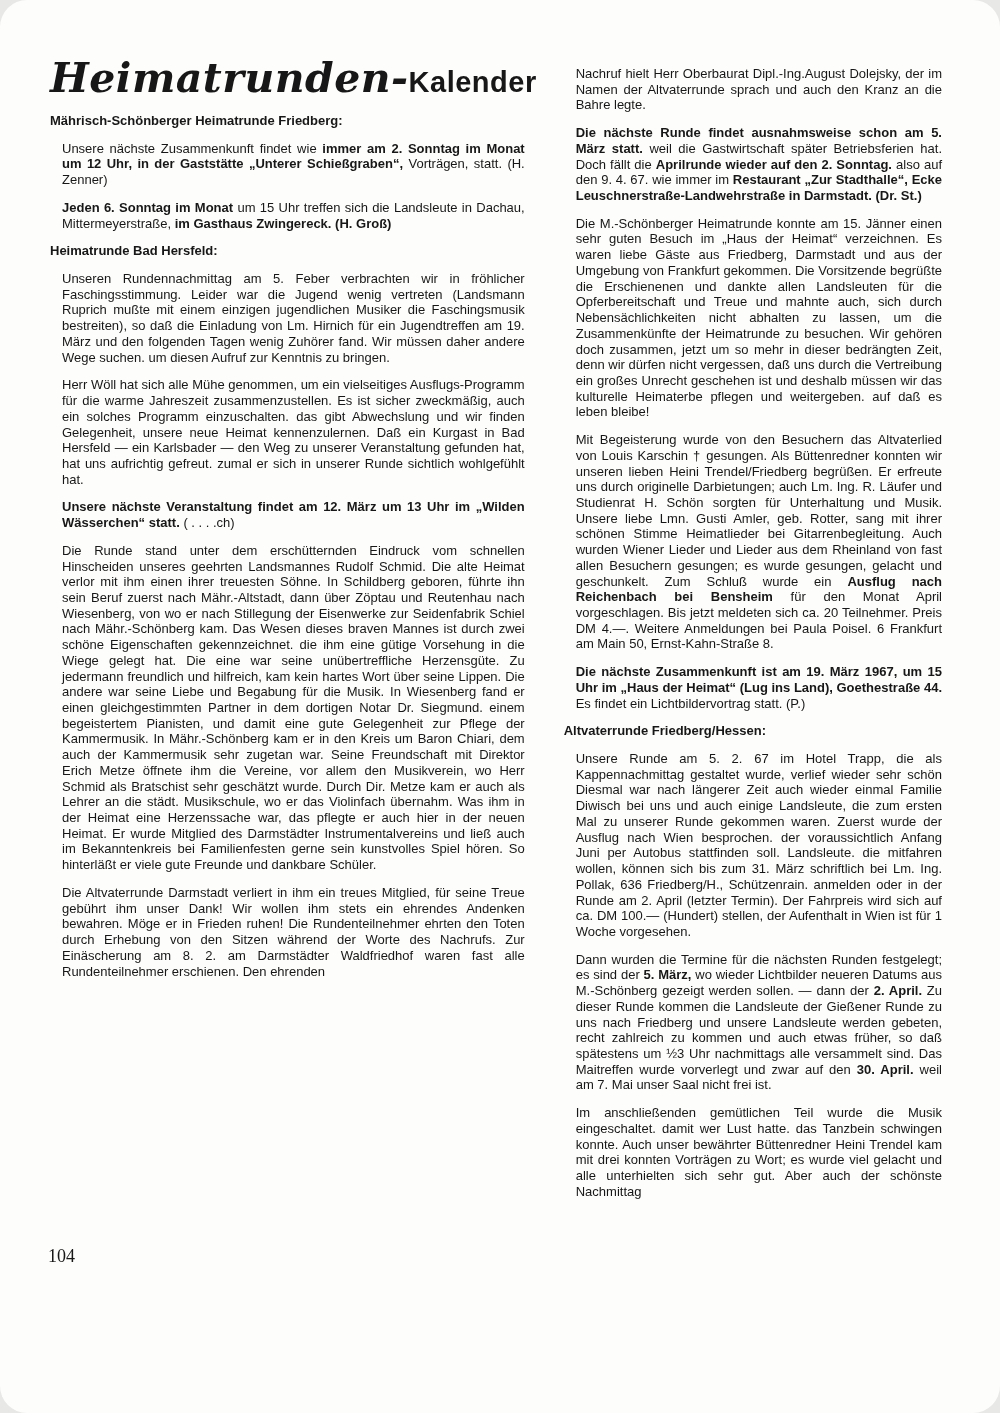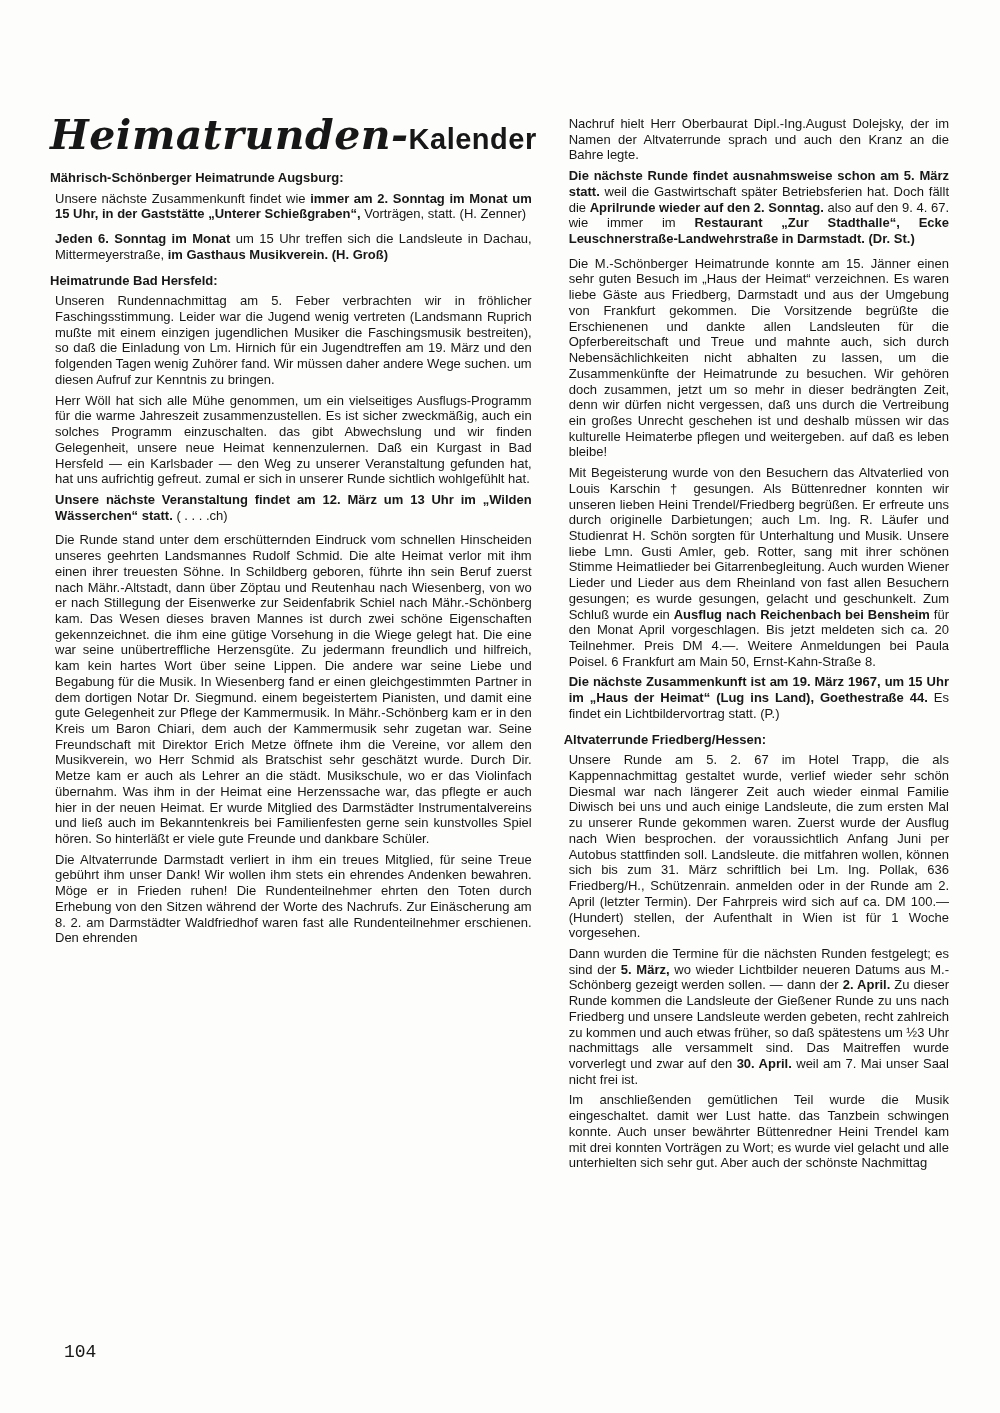--- a/index.html
+++ b/index.html
@@ -3,24 +3,25 @@
 <meta charset="utf-8">
 <style>
   html, body { margin: 0; padding: 0; background: #e8e8e6; }
   .page {
     position: relative;
     width: 1000px;
     height: 1413px;
     margin: 0 auto;
     background: #fdfdfb;
     box-sizing: border-box;
-    padding: 111px 46px 0 50px;
+    padding: 54px 46px 0 50px;
     color: #171717;
     font-family: "Liberation Sans", "DejaVu Sans", sans-serif;
     overflow: hidden;
+    border-radius: 27px;
   }
   .columns { display: flex; gap: 27px; align-items: flex-start; }
   .column {
     flex: 1 1 0;
     font-size: 13px;
     line-height: 1.21;
     text-align: justify;
     hyphens: auto;
     -webkit-hyphens: auto;
   }
@@ -39,45 +40,44 @@
     letter-spacing: 0.5px;
   }
   .section { margin: 0 0 9px 0; }
   .sec-heading {
     font-size: 13px;
     font-weight: bold;
     margin: 10px 0 2px 0;
     text-align: left;
   }
   .section:first-child .sec-heading { margin-top: 0; }
-  .para { margin: 5px; }
+  .para { margin: 12px; }
   .run.bold { font-weight: bold; }
   .page-number {
     position: absolute;
     left: 48px;
-    top: 1342px;
+    top: 1246px;
     font-size: 18px;
-    font-family: Liberation Mono, monospace;
-    margin-left: 16px;
+    font-family: Liberation Serif, serif;
   }
 </style>
 </head>
 <body>
 
 <div class="page">
   <div class="columns">
     <div class="column">
       <h1 class="masthead"><span class="script">Heimatrunden-</span><span class="boldpart">Kalender</span></h1>
       <div id="left-sections">
           <section class="section">
-            <h2 class="sec-heading">Mährisch-Schönberger Heimatrunde Augsburg:</h2>
-            <p class="para"><span class="run">Unsere nächste Zusammenkunft findet wie </span><span class="run bold">immer am 2. Sonntag im Monat um 15 Uhr, in der Gaststätte „Unterer Schießgraben“,</span><span class="run"> Vorträgen, statt. (H. Zenner)</span></p>
+            <h2 class="sec-heading">Mährisch-Schönberger Heimatrunde Friedberg:</h2>
+            <p class="para"><span class="run">Unsere nächste Zusammenkunft findet wie </span><span class="run bold">immer am 2. Sonntag im Monat um 12 Uhr, in der Gaststätte „Unterer Schießgraben“,</span><span class="run"> Vorträgen, statt. (H. Zenner)</span></p>
           </section>
           <section class="section">
-            <p class="para"><span class="run bold">Jeden 6. Sonntag im Monat</span><span class="run"> um 15 Uhr treffen sich die Landsleute in Dachau, Mittermeyerstraße, </span><span class="run bold">im Gasthaus Musikverein. (H. Groß)</span></p>
+            <p class="para"><span class="run bold">Jeden 6. Sonntag im Monat</span><span class="run"> um 15 Uhr treffen sich die Landsleute in Dachau, Mittermeyerstraße, </span><span class="run bold">im Gasthaus Zwingereck. (H. Groß)</span></p>
           </section>
           <section class="section">
             <h2 class="sec-heading">Heimatrunde Bad Hersfeld:</h2>
             <p class="para"><span class="run">Unseren Rundennachmittag am 5. Feber verbrachten wir in fröhlicher Faschingsstimmung. Leider war die Jugend wenig vertreten (Landsmann Ruprich mußte mit einem einzigen jugendlichen Musiker die Faschingsmusik bestreiten), so daß die Einladung von Lm. Hirnich für ein Jugendtreffen am 19. März und den folgenden Tagen wenig Zuhörer fand. Wir müssen daher andere Wege suchen. um diesen Aufruf zur Kenntnis zu bringen.</span></p>
             <p class="para"><span class="run">Herr Wöll hat sich alle Mühe genommen, um ein vielseitiges Ausflugs-Programm für die warme Jahreszeit zusammenzustellen. Es ist sicher zweckmäßig, auch ein solches Programm einzuschalten. das gibt Abwechslung und wir finden Gelegenheit, unsere neue Heimat kennenzulernen. Daß ein Kurgast in Bad Hersfeld — ein Karlsbader — den Weg zu unserer Veranstaltung gefunden hat, hat uns aufrichtig gefreut. zumal er sich in unserer Runde sichtlich wohlgefühlt hat.</span></p>
             <p class="para"><span class="run bold">Unsere nächste Veranstaltung findet am 12. März um 13 Uhr im „Wilden Wässerchen“ statt.</span><span class="run"> ( . . . .ch)</span></p>
           </section>
           <section class="section">
             <p class="para"><span class="run">Die Runde stand unter dem erschütternden Eindruck vom schnellen Hinscheiden unseres geehrten Landsmannes Rudolf Schmid. Die alte Heimat verlor mit ihm einen ihrer treuesten Söhne. In Schildberg geboren, führte ihn sein Beruf zuerst nach Mähr.-Altstadt, dann über Zöptau und Reutenhau nach Wiesenberg, von wo er nach Stillegung der Eisenwerke zur Seidenfabrik Schiel nach Mähr.-Schönberg kam. Das Wesen dieses braven Mannes ist durch zwei schöne Eigenschaften gekennzeichnet. die ihm eine gütige Vorsehung in die Wiege gelegt hat. Die eine war seine unübertreffliche Herzensgüte. Zu jedermann freundlich und hilfreich, kam kein hartes Wort über seine Lippen. Die andere war seine Liebe und Begabung für die Musik. In Wiesenberg fand er einen gleichgestimmten Partner in dem dortigen Notar Dr. Siegmund. einem begeistertem Pianisten, und damit eine gute Gelegenheit zur Pflege der Kammermusik. In Mähr.-Schönberg kam er in den Kreis um Baron Chiari, dem auch der Kammermusik sehr zugetan war. Seine Freundschaft mit Direktor Erich Metze öffnete ihm die Vereine, vor allem den Musikverein, wo Herr Schmid als Bratschist sehr geschätzt wurde. Durch Dir. Metze kam er auch als Lehrer an die städt. Musikschule, wo er das Violinfach übernahm. Was ihm in der Heimat eine Herzenssache war, das pflegte er auch hier in der neuen Heimat. Er wurde Mitglied des Darmstädter Instrumentalvereins und ließ auch im Bekanntenkreis bei Familienfesten gerne sein kunstvolles Spiel hören. So hinterläßt er viele gute Freunde und dankbare Schüler.</span></p>
             <p class="para"><span class="run">Die Altvaterrunde Darmstadt verliert in ihm ein treues Mitglied, für seine Treue gebührt ihm unser Dank! Wir wollen ihm stets ein ehrendes Andenken bewahren. Möge er in Frieden ruhen! Die Rundenteilnehmer ehrten den Toten durch Erhebung von den Sitzen während der Worte des Nachrufs. Zur Einäscherung am 8. 2. am Darmstädter Waldfriedhof waren fast alle Rundenteilnehmer erschienen. Den ehrenden</span></p>

